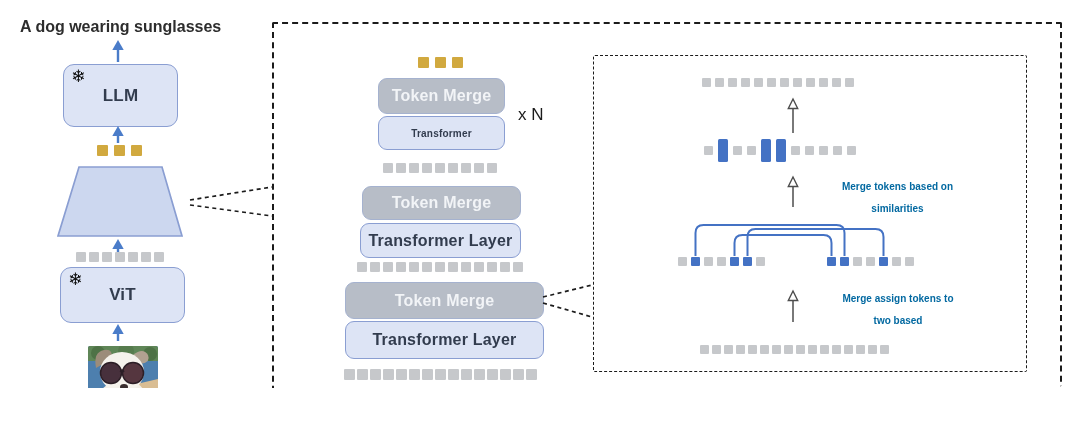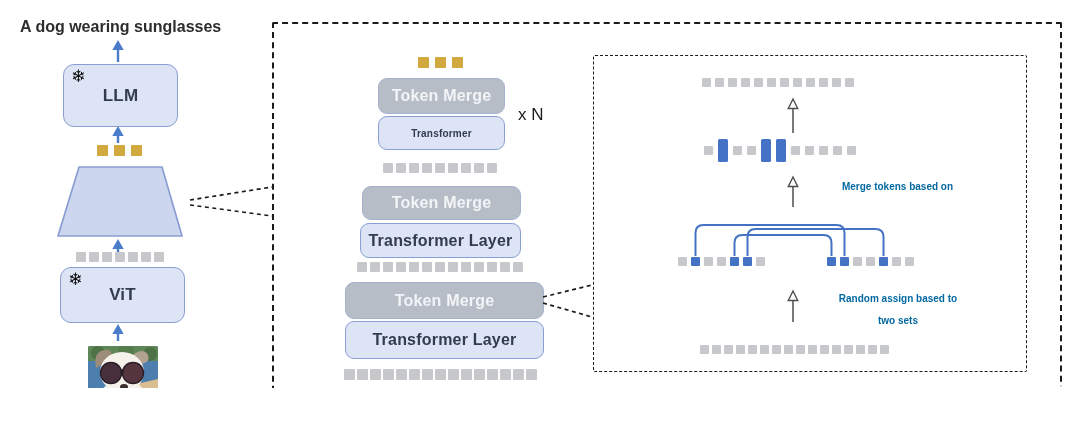--- a/index.html
+++ b/index.html
@@ -234,20 +234,21 @@
       <span class="tok tok-blue tok-tall"></span>
       <span class="tok tok-gray"></span>
       <span class="tok tok-gray"></span>
       <span class="tok tok-gray"></span>
       <span class="tok tok-gray"></span>
       <span class="tok tok-gray"></span>
     </div>
 
   <div class="annot annot-merge">
     <div>Merge tokens based on</div>
+    <div>similarities</div>
   </div>
 
   <div class="tok-row row-set-left t9 g4">
       <span class="tok tok-gray"></span>
       <span class="tok tok-blue"></span>
       <span class="tok tok-gray"></span>
       <span class="tok tok-gray"></span>
       <span class="tok tok-blue"></span>
       <span class="tok tok-blue"></span>
       <span class="tok tok-gray"></span>
@@ -256,22 +257,22 @@
       <span class="tok tok-blue"></span>
       <span class="tok tok-blue"></span>
       <span class="tok tok-gray"></span>
       <span class="tok tok-gray"></span>
       <span class="tok tok-blue"></span>
       <span class="tok tok-gray"></span>
       <span class="tok tok-gray"></span>
     </div>
 
   <div class="annot annot-random">
-    <div>Random assign based to</div>
-    <div>two sets</div>
+    <div>Merge assign tokens to</div>
+    <div>two based</div>
   </div>
 
   <div class="tok-row row-right-bottom t9 g3">
       <span class="tok tok-gray"></span>
       <span class="tok tok-gray"></span>
       <span class="tok tok-gray"></span>
       <span class="tok tok-gray"></span>
       <span class="tok tok-gray"></span>
       <span class="tok tok-gray"></span>
       <span class="tok tok-gray"></span>

